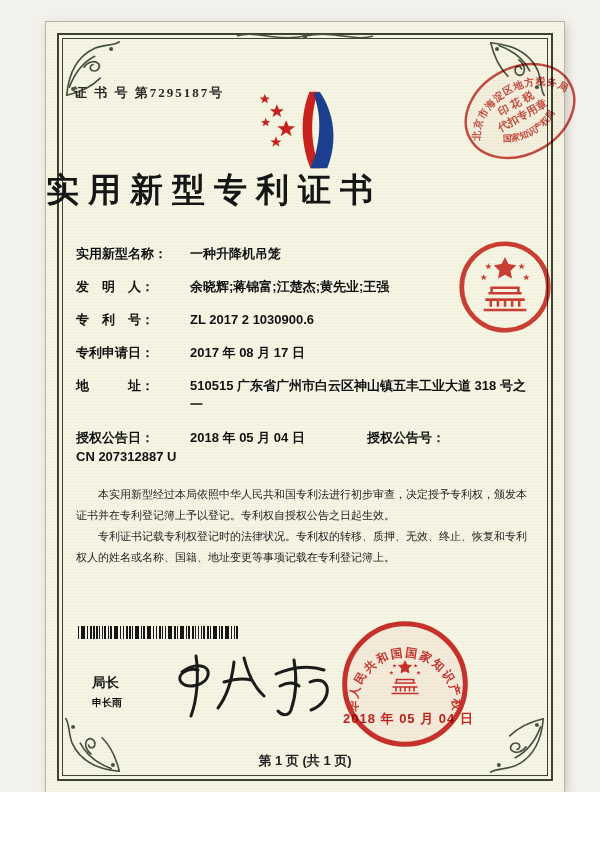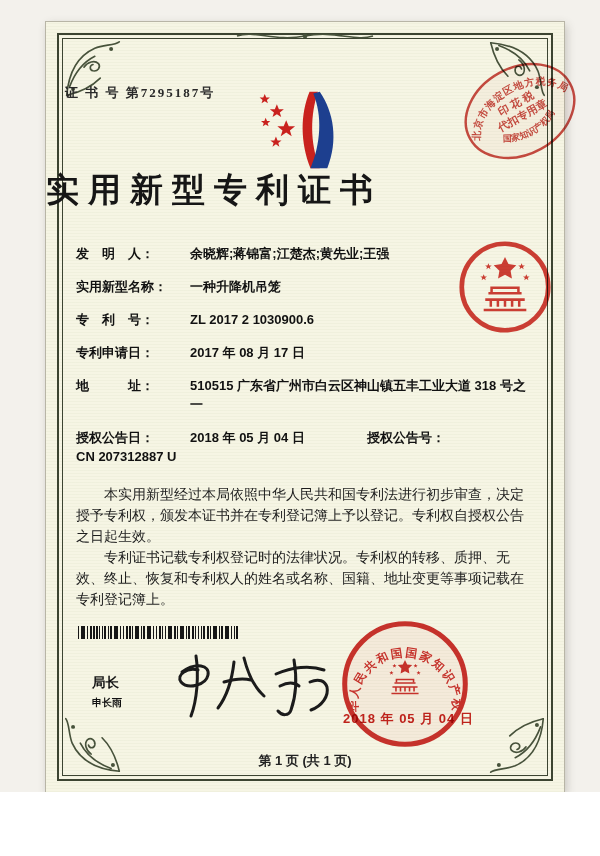--- a/index.html
+++ b/index.html
@@ -18,21 +18,21 @@
   }
   .frame-a{position:absolute;inset:11px;border:2px solid #3c4431;pointer-events:none;}
   .frame-b{position:absolute;inset:16px;border:1px solid #3c4431;pointer-events:none;}
   .orn{position:absolute;width:58px;height:58px;color:#47523b;}
   .orn.tl{left:18px;top:18px;}
   .orn.tr{right:18px;top:18px;transform:rotate(90deg);}
   .orn.br{right:18px;bottom:18px;transform:rotate(180deg);}
   .orn.bl{left:18px;bottom:18px;transform:rotate(270deg);}
   .orn-top{position:absolute;left:189px;top:6px;width:140px;height:16px;}
 
-  .cert-no{position:absolute;left:19px;top:62px;font-size:13px;letter-spacing:2px;color:#2a2a2a;
+  .cert-no{position:absolute;left:28px;top:62px;font-size:13px;letter-spacing:2px;color:#2a2a2a;
     font-family:"Liberation Serif","DejaVu Serif",serif;font-weight:600;}
 
   .logo{position:absolute;left:203px;top:66px;width:108px;height:84px;}
 
   .tax-stamp{position:absolute;left:410px;top:34px;width:128px;height:110px;
     transform:rotate(-29deg);opacity:.88;mix-blend-mode:multiply;}
 
   .title{position:absolute;left:0;top:146px;width:100%;
     font-family:"Liberation Serif","DejaVu Serif",serif;
     font-size:33px;font-weight:700;letter-spacing:9px;color:#161616;}
@@ -43,21 +43,21 @@
   .fields{position:absolute;left:30px;top:222px;width:462px;color:#111;}
   .field-row{margin-bottom:14px;font-size:13px;line-height:19px;font-weight:700;}
   .flabel{display:inline-block;width:114px;white-space:pre;vertical-align:top;}
   .fvalue{display:inline-block;width:340px;vertical-align:top;}
   .fvalue.short{width:158px;}
   .flabel2{display:inline-block;vertical-align:top;margin-left:19px;}
   .fvalue2{display:inline-block;vertical-align:top;}
 
   .paras{position:absolute;left:30px;top:462px;width:460px;
     font-family:"Liberation Serif","DejaVu Serif",serif;
-    font-size:14px;line-height:21px;color:#1d1d1d;}
+    font-size:11px;line-height:21px;color:#1d1d1d;}
   .paras p{margin:0;text-indent:2em;}
 
   .barcode{position:absolute;left:32px;top:604px;width:160px;height:13px;
     background:
       repeating-linear-gradient(90deg,#161616 0 1.5px,transparent 1.5px 3px),
       repeating-linear-gradient(90deg,#161616 0 1px,transparent 1px 6.5px),
       repeating-linear-gradient(90deg,transparent 0 4px,#161616 4px 6px,transparent 6px 11px);
   }
 
   .sig-title{position:absolute;left:46px;top:652px;font-size:13.5px;font-weight:700;color:#111;}
@@ -163,24 +163,24 @@
 
   <div class="title">实用新型专利证书</div>
 
   <svg class="emblem-watermark" viewBox="0 0 100 100">
     <circle cx="50" cy="50" r="46" fill="none" stroke="currentColor" stroke-width="5"></circle>
     <use href="#guohui" x="8" y="8" width="84" height="84"></use>
   </svg>
 
   <div class="fields">
     <div class="field-row">
+      <span class="flabel">实用新型名称：</span><span class="fvalue">一种升降机吊笼</span>
+    </div>
+    <div class="field-row">
       <span class="flabel">发　明　人：</span><span class="fvalue">余晓辉;蒋锦富;江楚杰;黄先业;王强</span>
-    </div>
-    <div class="field-row">
-      <span class="flabel">实用新型名称：</span><span class="fvalue">一种升降机吊笼</span>
     </div>
     <div class="field-row">
       <span class="flabel">专　利　号：</span><span class="fvalue">ZL 2017 2 1030900.6</span>
     </div>
     <div class="field-row">
       <span class="flabel">专利申请日：</span><span class="fvalue">2017 年 08 月 17 日</span>
     </div>
     <div class="field-row">
       <span class="flabel">地　　　址：</span><span class="fvalue">510515 广东省广州市白云区神山镇五丰工业大道 318 号之一</span>
     </div>

